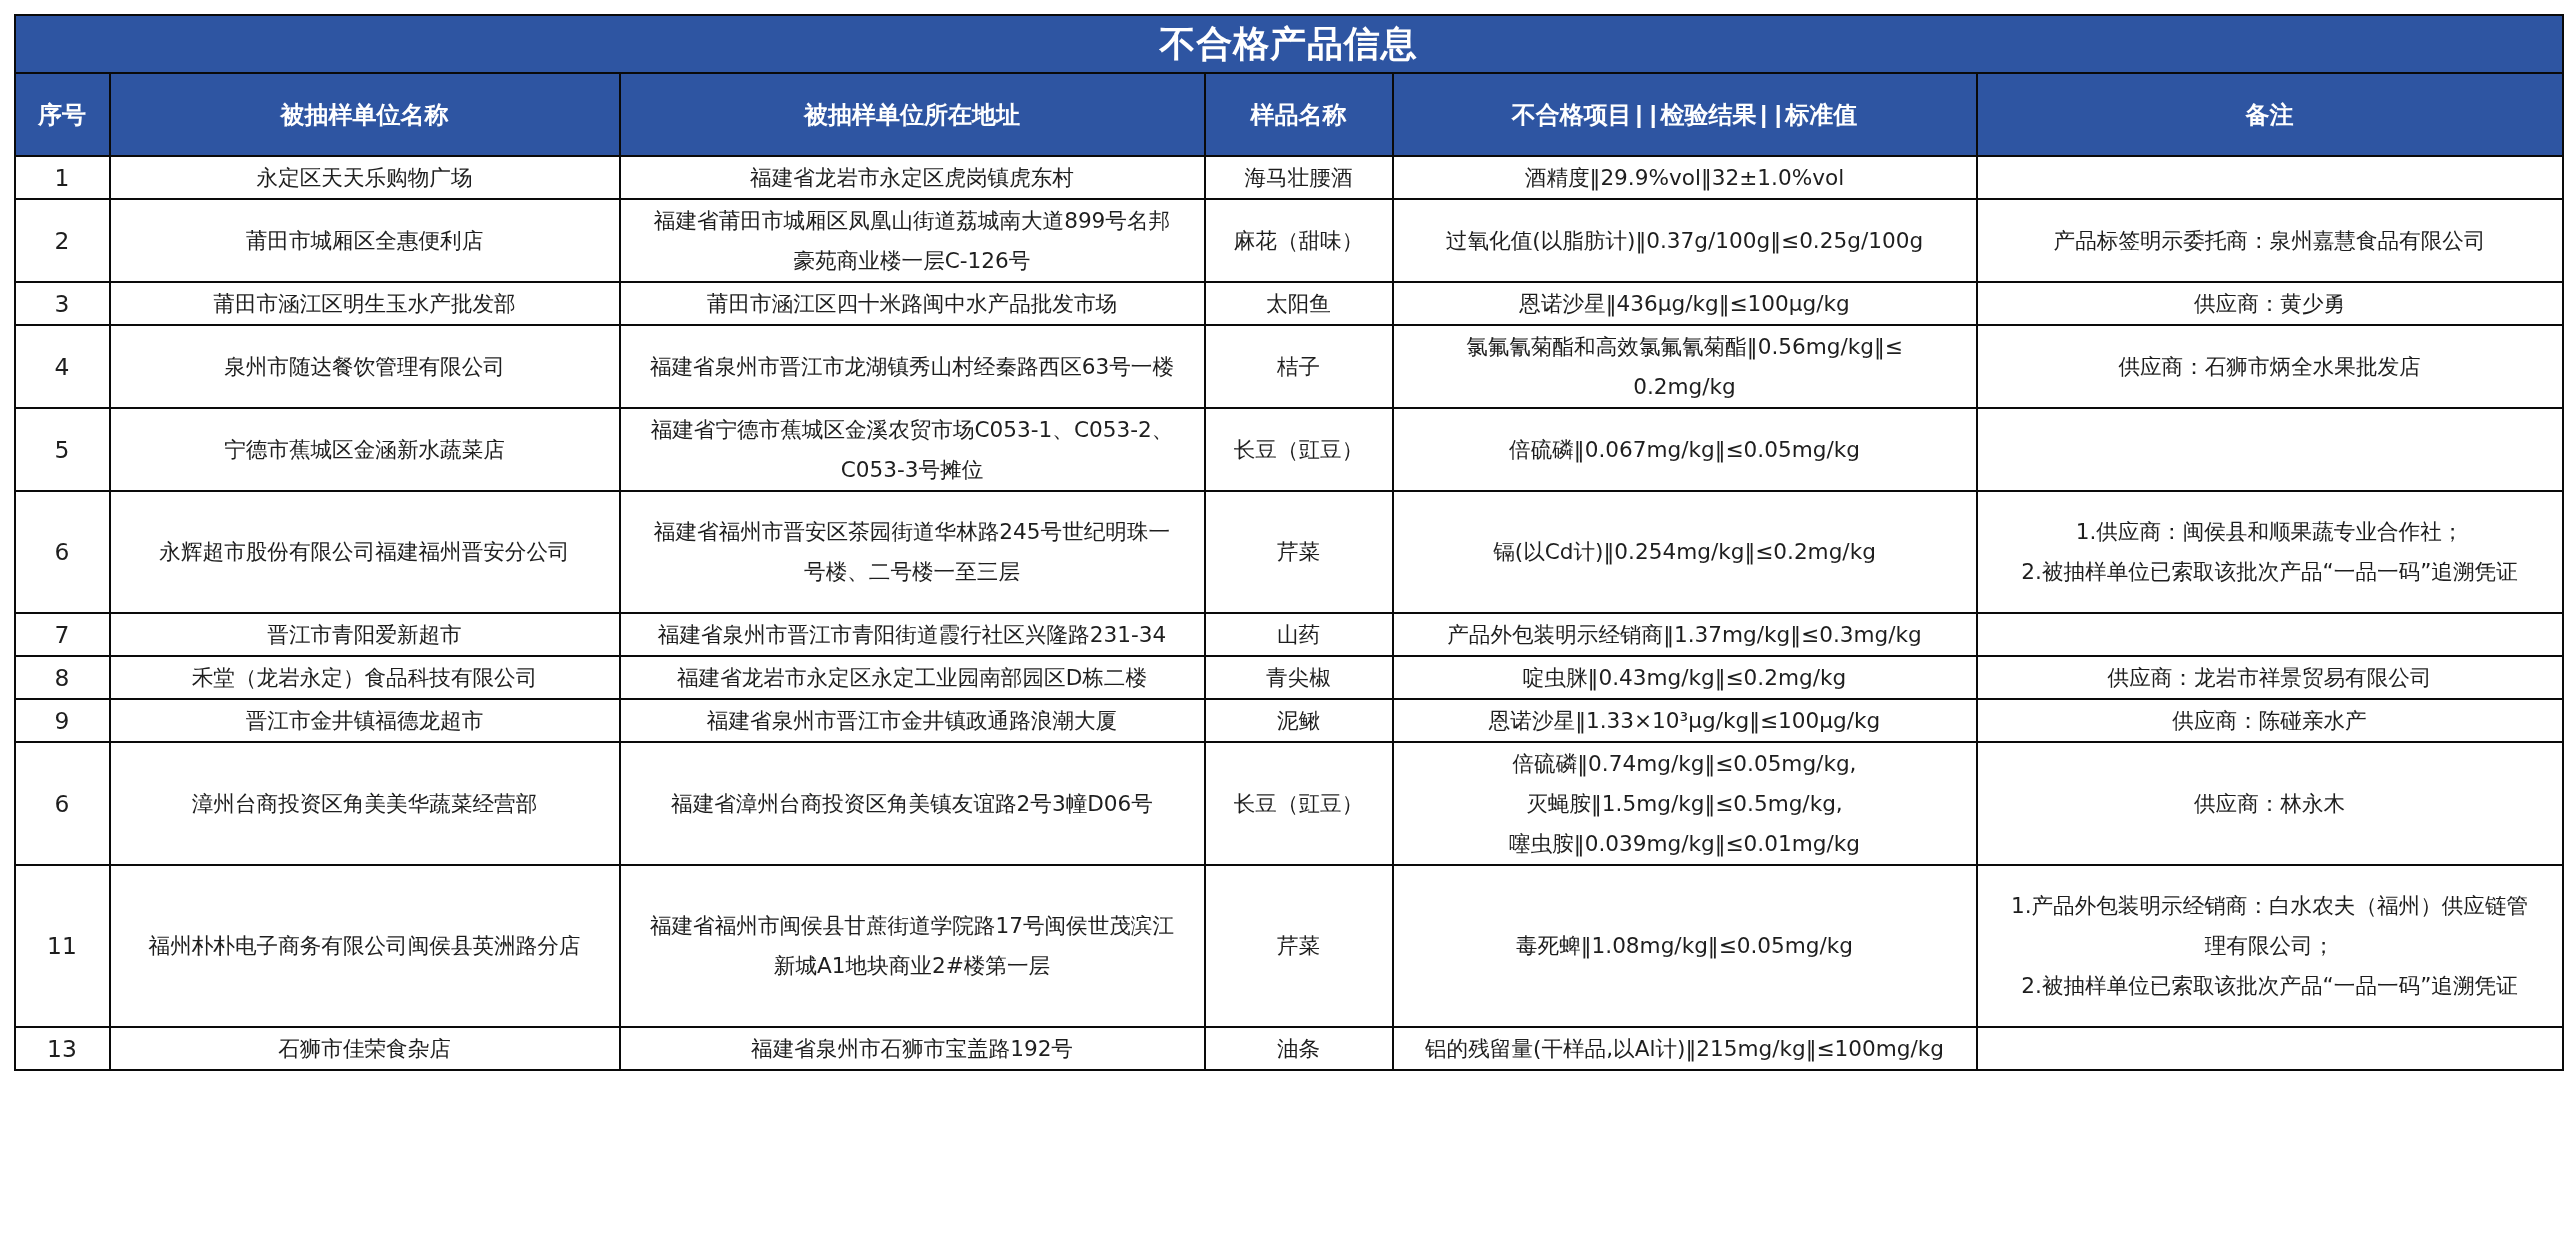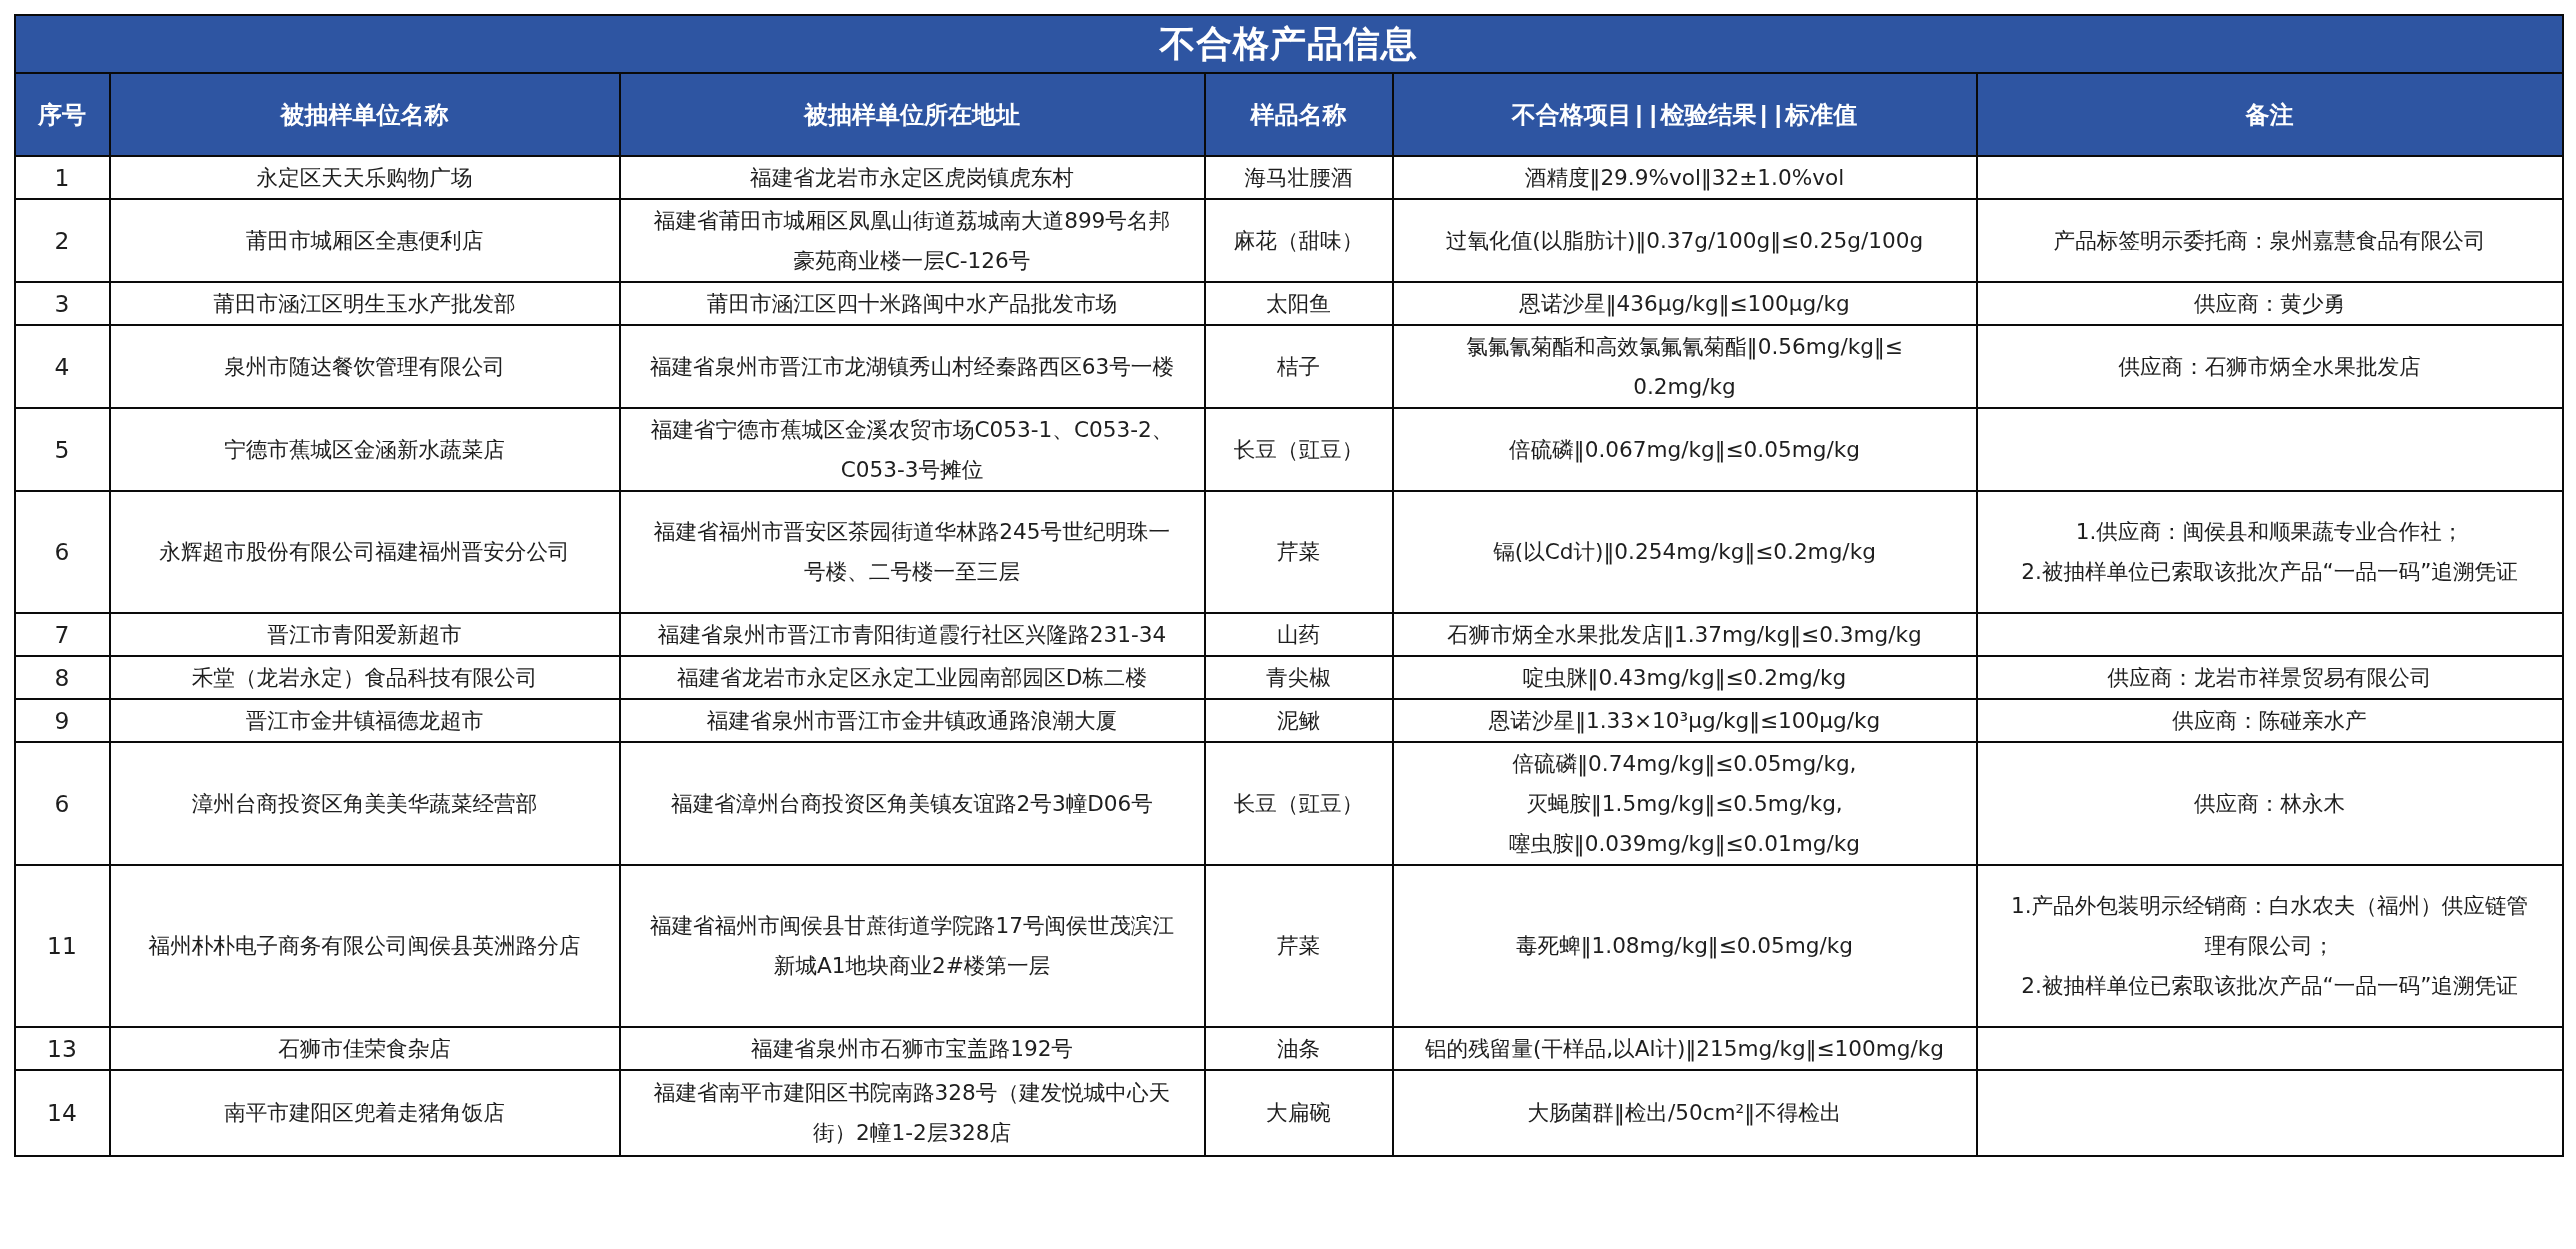--- a/index.html
+++ b/index.html
@@ -98,21 +98,21 @@
         <td>芹菜</td>
         <td class="multi">镉(以Cd计)‖0.254mg/kg‖≤0.2mg/kg</td>
         <td class="multi">1.供应商：闽侯县和顺果蔬专业合作社；
 2.被抽样单位已索取该批次产品“一品一码”追溯凭证</td>
       </tr>
       <tr class="h48">
         <td class="num">7</td>
         <td>晋江市青阳爱新超市</td>
         <td class="multi">福建省泉州市晋江市青阳街道霞行社区兴隆路231-34</td>
         <td>山药</td>
-        <td class="multi">石狮市炳全水果批发店‖1.37mg/kg‖≤0.3mg/kg</td>
+        <td class="multi">产品外包装明示经销商‖1.37mg/kg‖≤0.3mg/kg</td>
         <td class="multi"></td>
       </tr>
       <tr class="h48">
         <td class="num">8</td>
         <td>禾堂（龙岩永定）食品科技有限公司</td>
         <td class="multi">福建省龙岩市永定区永定工业园南部园区D栋二楼</td>
         <td>青尖椒</td>
         <td class="multi">啶虫脒‖0.43mg/kg‖≤0.2mg/kg</td>
         <td class="multi">供应商：龙岩市祥景贸易有限公司</td>
       </tr>
@@ -146,25 +146,16 @@
 2.被抽样单位已索取该批次产品“一品一码”追溯凭证</td>
       </tr>
       <tr class="h48">
         <td class="num">13</td>
         <td>石狮市佳荣食杂店</td>
         <td class="multi">福建省泉州市石狮市宝盖路192号</td>
         <td>油条</td>
         <td class="multi">铝的残留量(干样品,以Al计)‖215mg/kg‖≤100mg/kg</td>
         <td class="multi"></td>
       </tr>
-      <tr class="h96">
-        <td class="num">14</td>
-        <td>南平市建阳区兜着走猪角饭店</td>
-        <td class="multi">福建省南平市建阳区书院南路328号（建发悦城中心天
-街）2幢1-2层328店</td>
-        <td>大扁碗</td>
-        <td class="multi">大肠菌群‖检出/50cm²‖不得检出</td>
-        <td class="multi"></td>
-      </tr>
     </tbody>
   </table>
 </div>
 
 
 </body></html>

